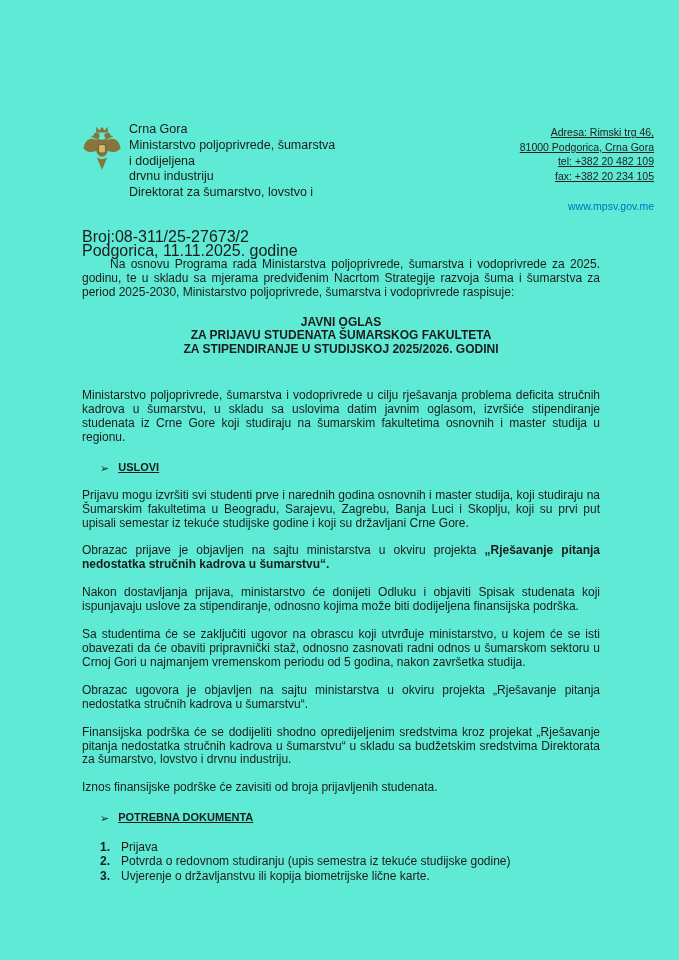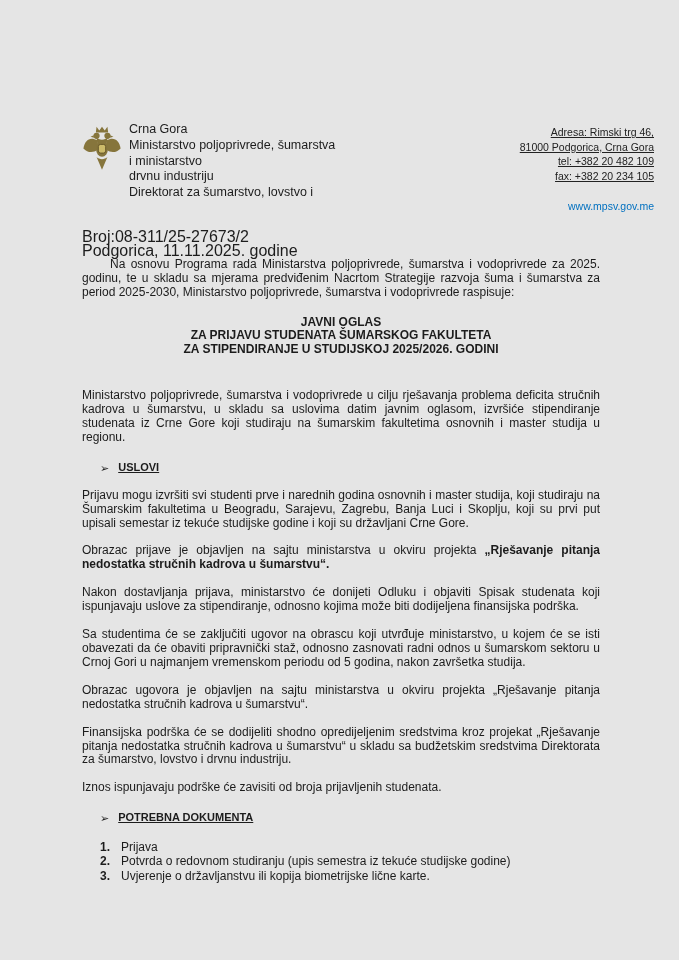--- a/index.html
+++ b/index.html
@@ -1,21 +1,21 @@
 <!DOCTYPE html>
 <html><head>
 <meta charset="utf-8">
 <style>
   * { box-sizing: border-box; }
   html, body { margin: 0; padding: 0; background: #ffffff; }
   .page {
     width: 679px;
     height: 960px;
     overflow: hidden;
-    background: #e5e5e5;
+    background: #5eead4;
     color: #1c1c1c;
     font-family: "Liberation Sans", "DejaVu Sans", sans-serif;
     padding: 122px 79px 40px 82px;
     position: relative;
   }
 
   
   .doc-header { display: flex; justify-content: space-between; margin-right: -54px; }
   .org-block { display: flex; gap: 7px; }
   .logo-wrap { flex: 0 0 40px; width: 40px; padding-top: 2px; }
@@ -60,21 +60,21 @@
             <path d="M27 18 C35.5 13.5 41 18 42.5 27 C38 32 31.5 32 27 28.5 Z"></path>
             <ellipse cx="22" cy="27" rx="6.6" ry="9.2"></ellipse>
             <path d="M16 36.5 L22 50.5 L28 36.5 C25 39.5 19 39.5 16 36.5 Z"></path>
           </g>
           <rect x="18" y="22.5" width="8" height="9.5" rx="2.4" fill="#cdbb6a" stroke="#5f4f23" stroke-width="0.9"></rect>
         </svg>
       </div>
       <div class="org-lines">
         <div>Crna Gora</div>
         <div>Ministarstvo poljoprivrede, šumarstva</div>
-        <div>i ministarstvo</div>
+        <div>i dodijeljena</div>
         <div>drvnu industriju</div>
         <div>Direktorat za šumarstvo, lovstvo i</div>
       </div>
     </div>
     <div class="contact-block">
       <div>Adresa: Rimski trg 46,</div>
       <div>81000 Podgorica, Crna Gora</div>
       <div>tel: +382 20 482 109</div>
       <div>fax: +382 20 234 105</div>
       <div><a href="#" class="website">www.mpsv.gov.me</a></div>
@@ -107,21 +107,21 @@
     <p class="par"><span>Obrazac prijave je objavljen na sajtu ministarstva u okviru projekta </span><b>„Rješavanje pitanja nedostatka stručnih kadrova u šumarstvu“.</b></p>
 
     <p class="par">Nakon dostavljanja prijava, ministarstvo će donijeti Odluku i objaviti Spisak studenata koji ispunjavaju uslove za stipendiranje, odnosno kojima može biti dodijeljena finansijska podrška.</p>
 
     <p class="par">Sa studentima će se zaključiti ugovor na obrascu koji utvrđuje ministarstvo, u kojem će se isti obavezati da će obaviti pripravnički staž, odnosno zasnovati radni odnos u šumarskom sektoru u Crnoj Gori u najmanjem vremenskom periodu od 5 godina, nakon završetka studija.</p>
 
     <p class="par">Obrazac ugovora je objavljen na sajtu ministarstva u okviru projekta „Rješavanje pitanja nedostatka stručnih kadrova u šumarstvu“.</p>
 
     <p class="par">Finansijska podrška će se dodijeliti shodno opredijeljenim sredstvima kroz projekat „Rješavanje pitanja nedostatka stručnih kadrova u šumarstvu“ u skladu sa budžetskim sredstvima Direktorata za šumarstvo, lovstvo i drvnu industriju.</p>
 
-    <p class="par">Iznos ispunjavaju podrške će zavisiti od broja prijavljenih studenata.</p>
+    <p class="par">Iznos finansijske podrške će zavisiti od broja prijavljenih studenata.</p>
 
     <div class="section-h">
       <span class="arrow">➢</span><span>POTREBNA DOKUMENTA</span>
     </div>
 
     <div class="doc-list">
       <div class="doc-item">
         <span class="doc-num">1.</span>
         <span>Prijava</span>
       </div>

